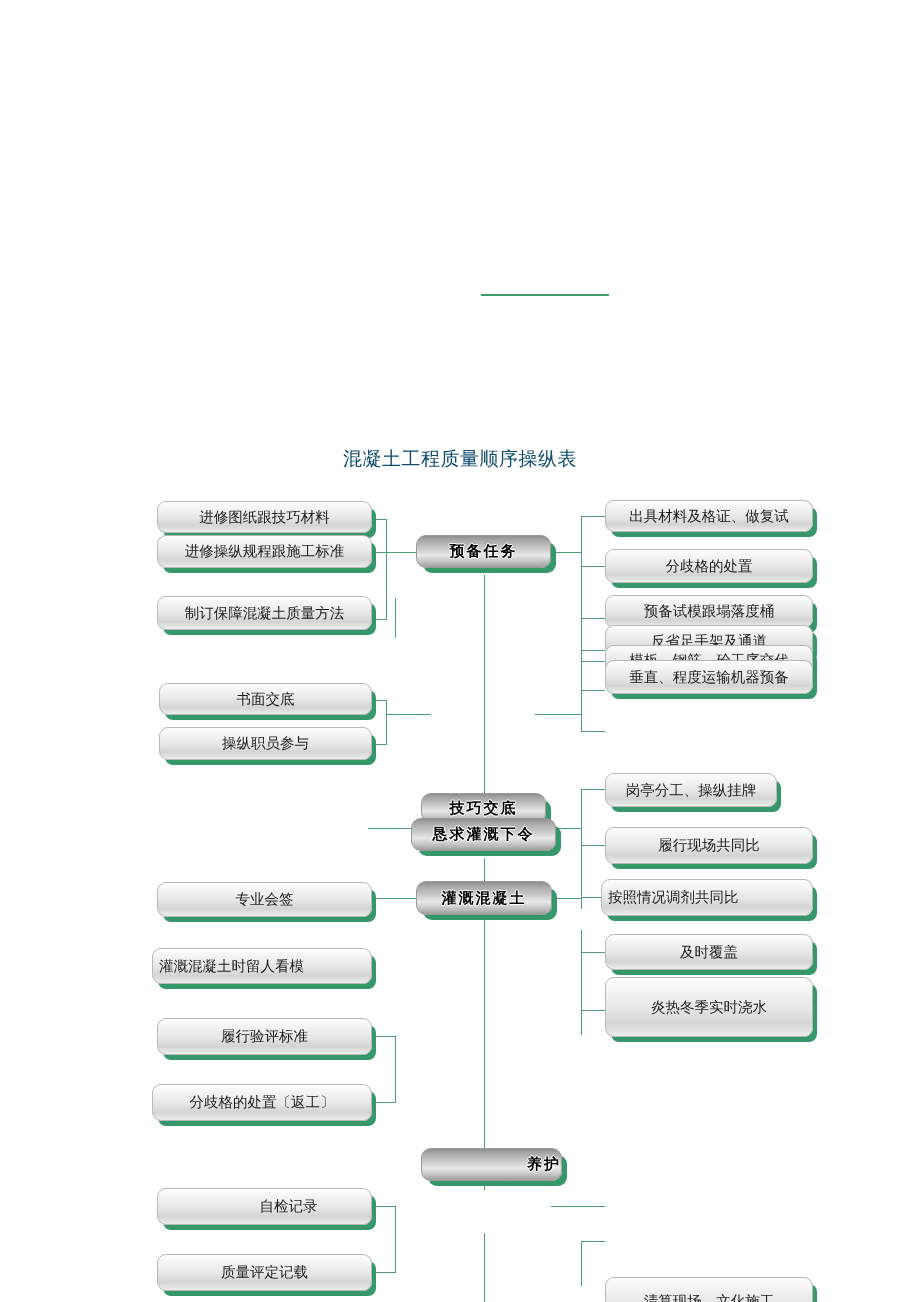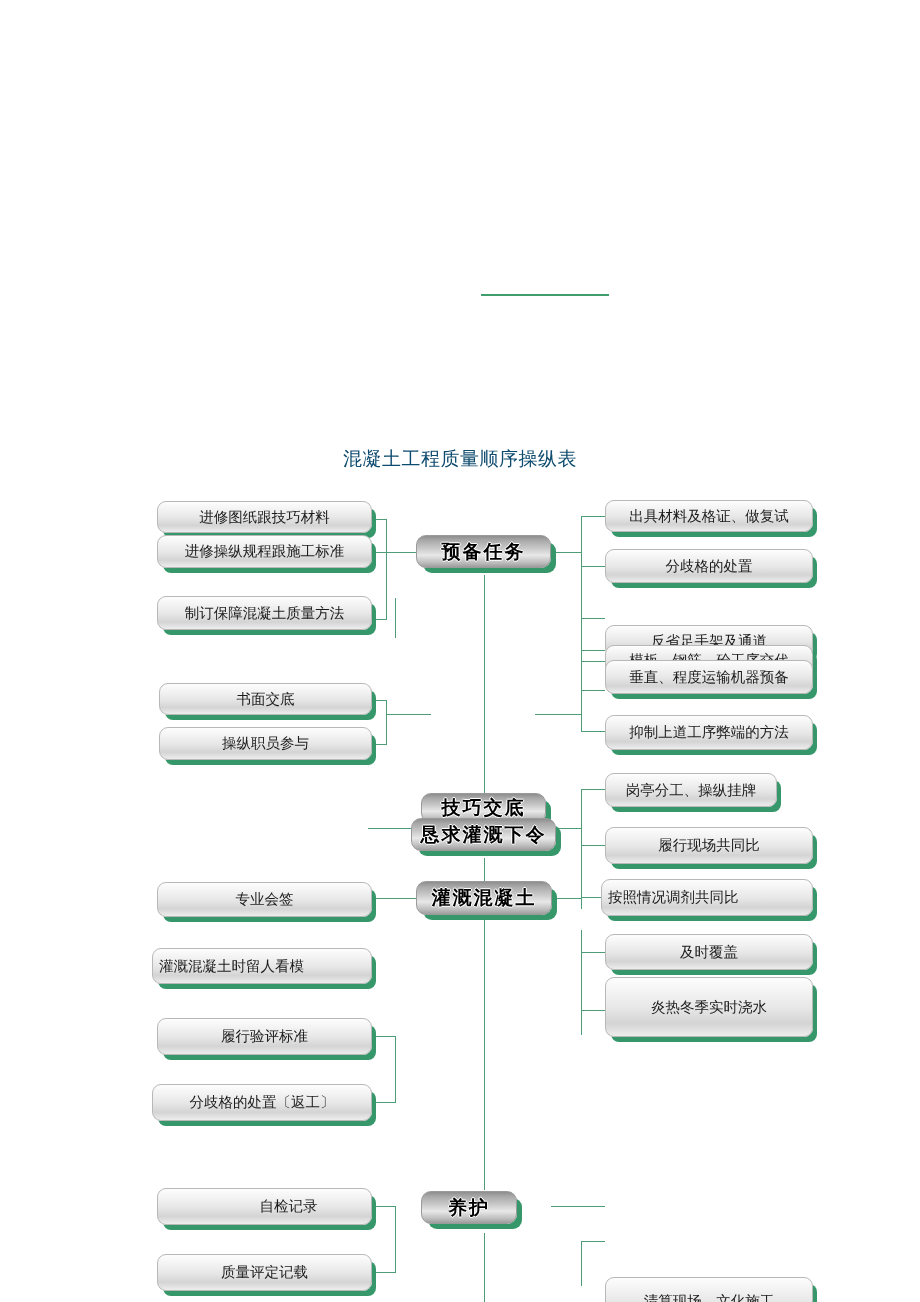--- a/index.html
+++ b/index.html
@@ -74,21 +74,21 @@
   .node.left-al { justify-content: flex-start; padding-left: 6px; }
 
   
   .node.center {
     border: 1px solid #9a9a9a;
     border-radius: 10px;
     background: linear-gradient(to bottom,
         #8e8e8e 0%, #a8a8a8 14%, #c9c9c9 40%, #e8e8e8 62%, #bdbdbd 86%, #9d9d9d 100%);
     font-family: "DejaVu Sans", "Liberation Sans", sans-serif;
     font-weight: bold;
-    font-size: 19px;
+    font-size: 15px;
     letter-spacing: 2px;
     color: #000;
     text-shadow:
        1px 0 0 #ffffff, -1px 0 0 #ffffff,
        0 1px 0 #ffffff, 0 -1px 0 #ffffff;
     box-shadow: 6px 6px 0 -1px #35976a;
   }
   .node.clipped { overflow: hidden; }
 </style>
 </head>
@@ -209,48 +209,48 @@
   </div>
 
   <div class="node center" style="left:411px; top:818px; width:145px; height:33px;">
     <span>恳求灌溉下令</span>
   </div>
 
   <div class="node center" style="left:416px; top:881px; width:136px; height:34px;">
     <span>灌溉混凝土</span>
   </div>
 
-  <div class="node center" style="left:421px; top:1191px; width:96px; height:33px;">
+  <div class="node center" style="left:421px; top:1148px; width:141px; height:33px;justify-content:flex-end;">
     <span>养护</span>
   </div>
 
   <div class="node" style="left:605px; top:500px; width:208px; height:32px;">
     <span>出具材料及格证、做复试</span>
   </div>
 
   <div class="node" style="left:605px; top:549px; width:208px; height:34px;">
     <span>分歧格的处置</span>
   </div>
 
+  <div class="node" style="left:605px; top:595px; width:208px; height:33px;">
+    <span>预备试模跟塌落度桶</span>
+  </div>
 
   <div class="node" style="left:605px; top:625px; width:208px; height:32px;">
     <span>反省足手架及通道</span>
   </div>
 
   <div class="node clipped" style="left:605px; top:645px; width:208px; height:30px;">
     <span>模板、钢筋、砼工序交代</span>
   </div>
 
   <div class="node" style="left:605px; top:660px; width:208px; height:34px;">
     <span>垂直、程度运输机器预备</span>
   </div>
 
-  <div class="node" style="left:605px; top:715px; width:208px; height:35px;">
-    <span>抑制上道工序弊端的方法</span>
-  </div>
 
   <div class="node" style="left:605px; top:773px; width:172px; height:34px;">
     <span>岗亭分工、操纵挂牌</span>
   </div>
 
   <div class="node" style="left:605px; top:827px; width:208px; height:37px;">
     <span>履行现场共同比</span>
   </div>
 
   <div class="node left-al" style="left:601px; top:879px; width:212px; height:37px;">

